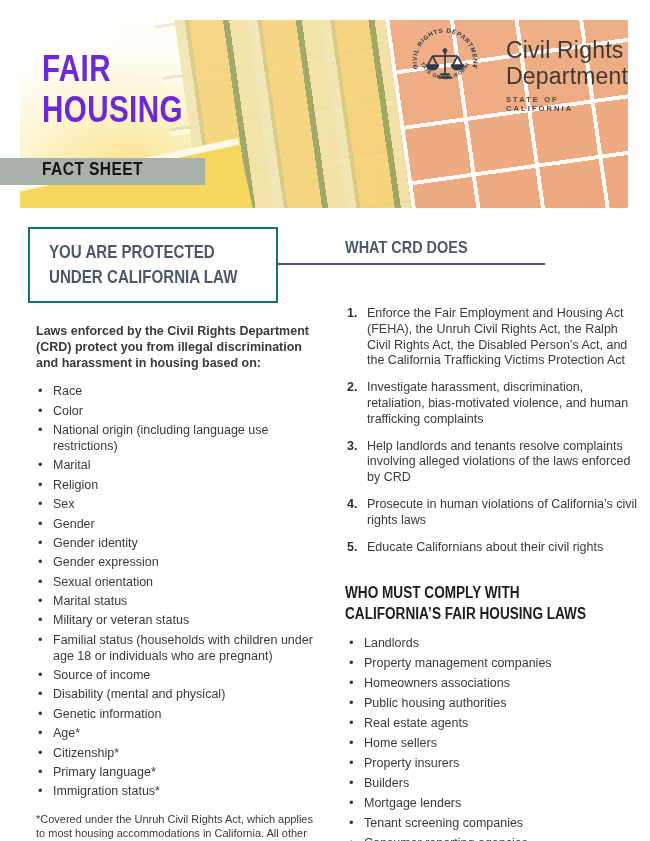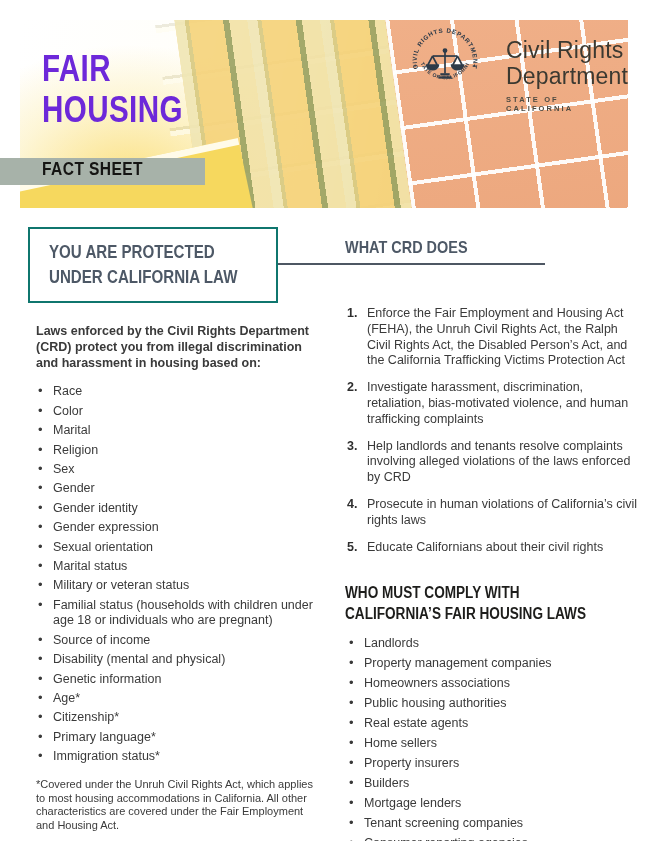--- a/index.html
+++ b/index.html
@@ -136,20 +136,21 @@
 
   <div class="col-left">
     <div class="protect-box">
       <div>YOU ARE PROTECTED</div>
       <div>UNDER CALIFORNIA LAW</div>
     </div>
     <p class="intro">Laws enforced by the Civil Rights Department (CRD) protect you from illegal discrimination and harassment in housing based on:</p>
     <ul class="plain">
         <li>Race</li>
         <li>Color</li>
+        <li>National origin (including language use restrictions)</li>
         <li>Marital</li>
         <li>Religion</li>
         <li>Sex</li>
         <li>Gender</li>
         <li>Gender identity</li>
         <li>Gender expression</li>
         <li>Sexual orientation</li>
         <li>Marital status</li>
         <li>Military or veteran status</li>
         <li>Familial status (households with children under age 18 or individuals who are pregnant)</li>

